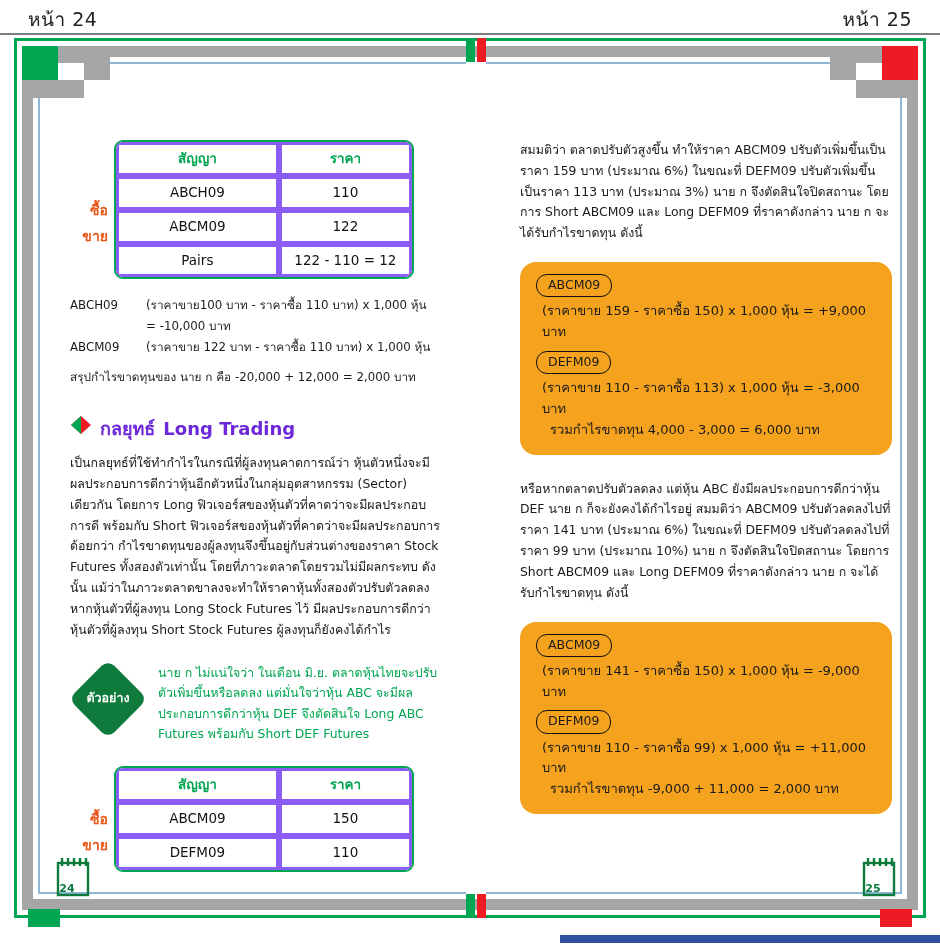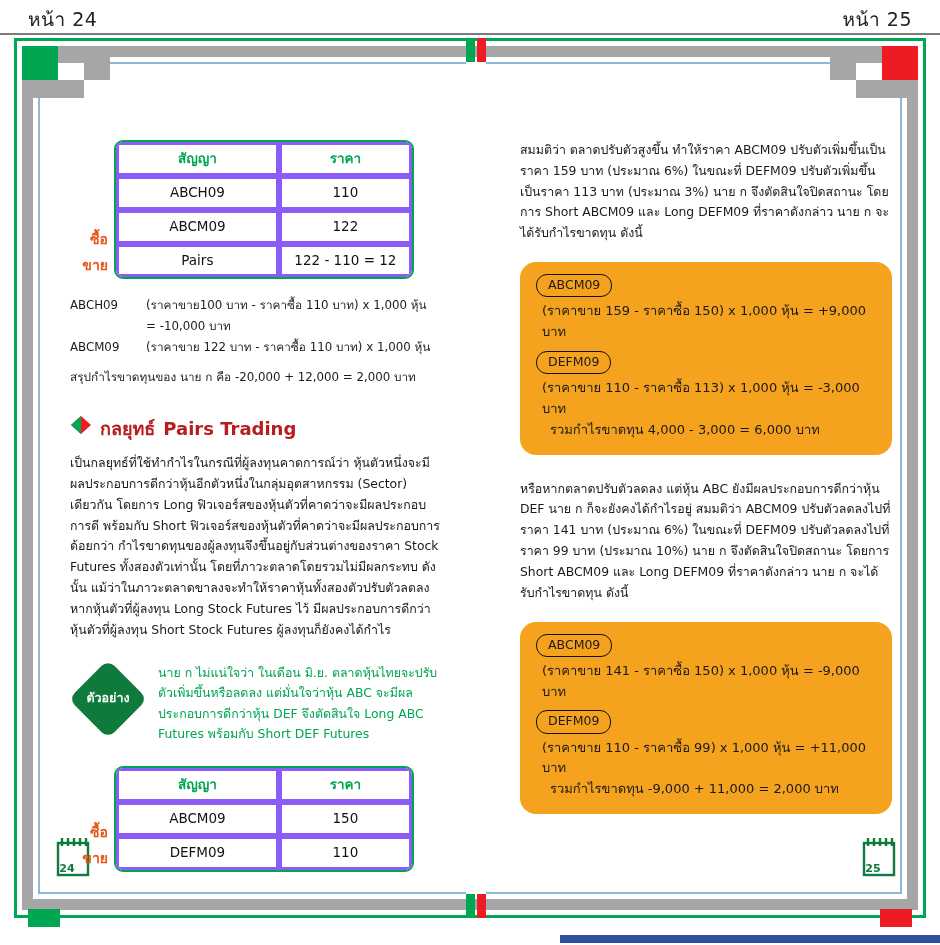--- a/index.html
+++ b/index.html
@@ -132,24 +132,23 @@
   
   .sig-table-wrap {
     display: flex;
     align-items: stretch;
     margin-bottom: 16px;
   }
   .sig-labels {
     width: 44px;
     display: flex;
     flex-direction: column;
-    justify-content: flex-end;
+    justify-content: center;
     padding-top: 26px;
     box-sizing: border-box;
-    font-family: Liberation Serif, serif;
   }
   .sig-labels div {
     height: 26px;
     line-height: 26px;
     color: #e8571a;
     font-size: 14px;
     text-align: right;
     padding-right: 6px;
     font-weight: bold;
   }
@@ -190,21 +189,21 @@
   .strategy-head {
     display: flex;
     align-items: center;
     gap: 8px;
     margin: 26px 0 10px 0;
   }
   .diamond-icon { flex: none; }
   .strategy-title {
     font-size: 18px;
     font-weight: bold;
-    color: #b91c1c;
+    color: #6d28d9;
   }
 
   .para { font-size: 12.4px; line-height: 1.68; text-align: left; }
 
   
   .example {
     display: flex;
     gap: 12px;
     margin-top: 20px;
     align-items: flex-start;
@@ -261,21 +260,21 @@
     font-size: 13px;
     line-height: 1.6;
     padding-left: 6px;
   }
   .obline.total { padding-left: 14px; }
   .ob-gap { height: 8px; }
 
   
   .page-tab {
     position: absolute;
-    bottom: 68px;
+    bottom: 48px;
     width: 22px;
     height: 40px;
     color: #0e7a3c;
   }
   .page-tab.l { left: 56px; }
   .page-tab.r { right: 56px; }
   .page-tab .num {
     position: absolute;
     left: 0; right: 0; bottom: 2px;
     text-align: center;
@@ -392,21 +391,21 @@
     </div>
 
     <div class="strategy-head">
       <span class="diamond-icon">
         <svg width="22" height="20" viewBox="0 0 22 20" aria-hidden="true">
           <polygon points="11,1 21,10 11,19 1,10" fill="#ed1c24"></polygon>
           <polygon points="11,1 11,19 1,10" fill="#00a651"></polygon>
         </svg>
       </span>
       <span class="strategy-title">กลยุทธ์</span>
-      <span class="strategy-title">Pairs Trading</span>
+      <span class="strategy-title">Long Trading</span>
     </div>
 
     <div class="para">เป็นกลยุทธ์ที่ใช้ทำกำไรในกรณีที่ผู้ลงทุนคาดการณ์ว่า หุ้นตัวหนึ่งจะมีผลประกอบการดีกว่าหุ้นอีกตัวหนึ่งในกลุ่มอุตสาหกรรม (Sector) เดียวกัน โดยการ Long ฟิวเจอร์สของหุ้นตัวที่คาดว่าจะมีผลประกอบการดี พร้อมกับ Short ฟิวเจอร์สของหุ้นตัวที่คาดว่าจะมีผลประกอบการด้อยกว่า กำไรขาดทุนของผู้ลงทุนจึงขึ้นอยู่กับส่วนต่างของราคา Stock Futures ทั้งสองตัวเท่านั้น โดยที่ภาวะตลาดโดยรวมไม่มีผลกระทบ ดังนั้น แม้ว่าในภาวะตลาดขาลงจะทำให้ราคาหุ้นทั้งสองตัวปรับตัวลดลง หากหุ้นตัวที่ผู้ลงทุน Long Stock Futures ไว้ มีผลประกอบการดีกว่าหุ้นตัวที่ผู้ลงทุน Short Stock Futures ผู้ลงทุนก็ยังคงได้กำไร</div>
 
     <div class="example">
       <div class="ex-badge">
         <div class="dia"></div>
         <div class="txt">ตัวอย่าง</div>
       </div>
       <div class="ex-text">นาย ก ไม่แน่ใจว่า ในเดือน มิ.ย. ตลาดหุ้นไทยจะปรับตัวเพิ่มขึ้นหรือลดลง แต่มั่นใจว่าหุ้น ABC จะมีผลประกอบการดีกว่าหุ้น DEF จึงตัดสินใจ Long ABC Futures พร้อมกับ Short DEF Futures</div>

